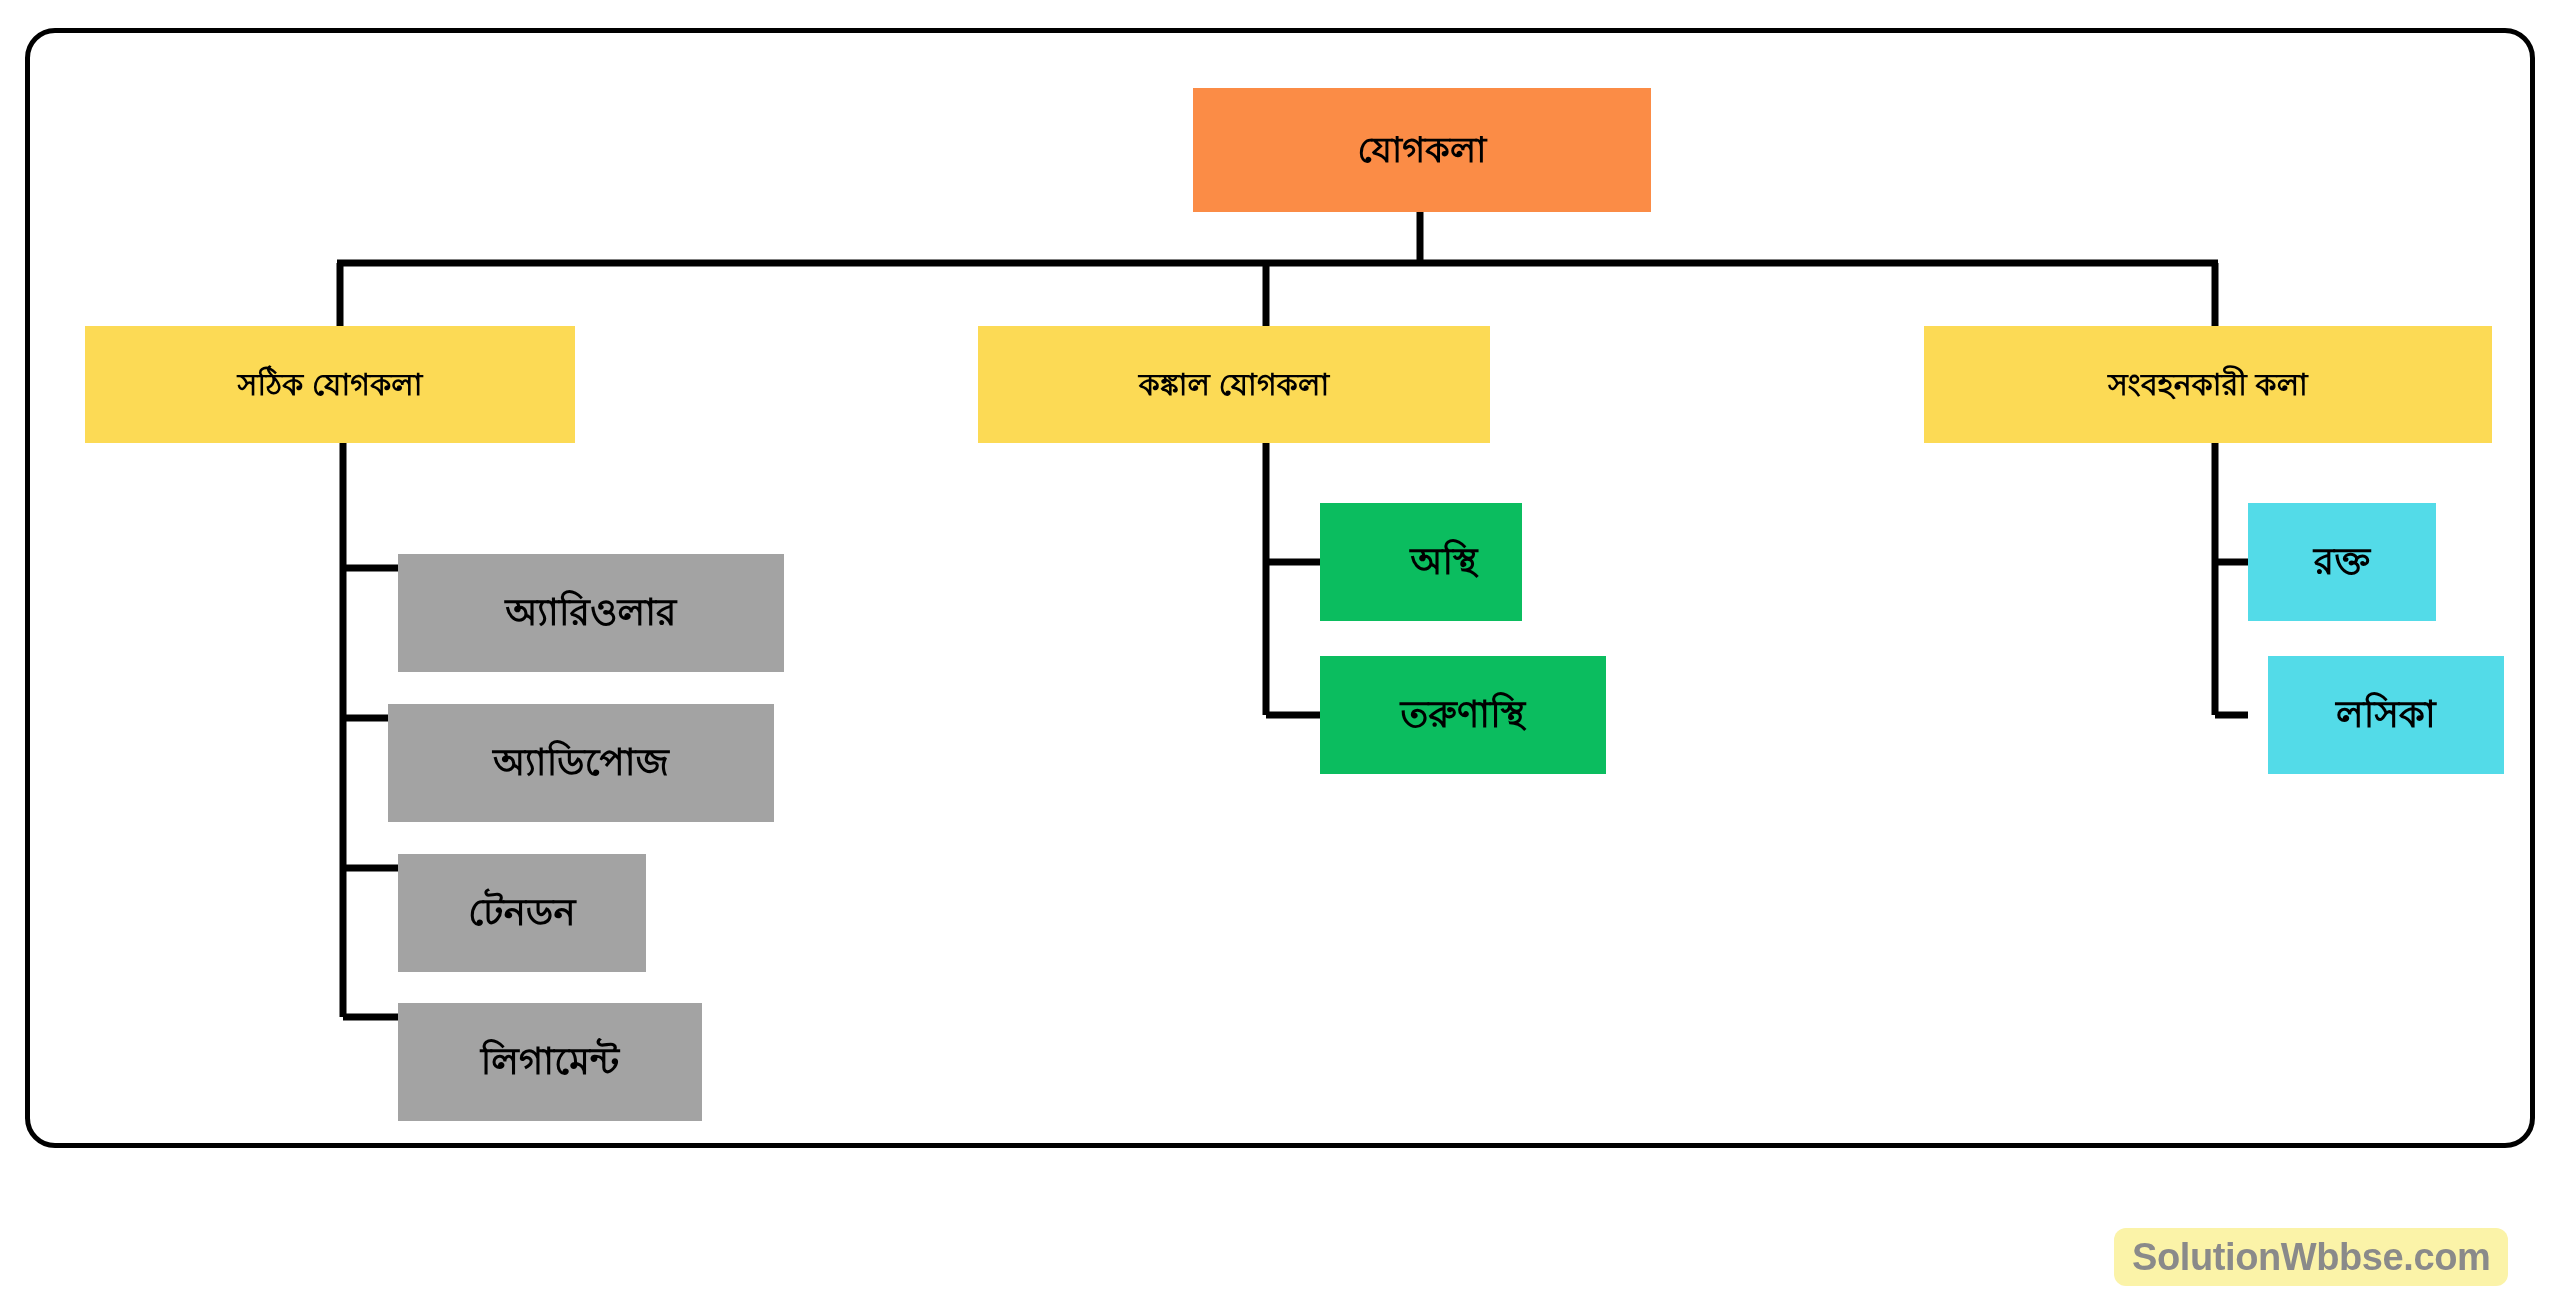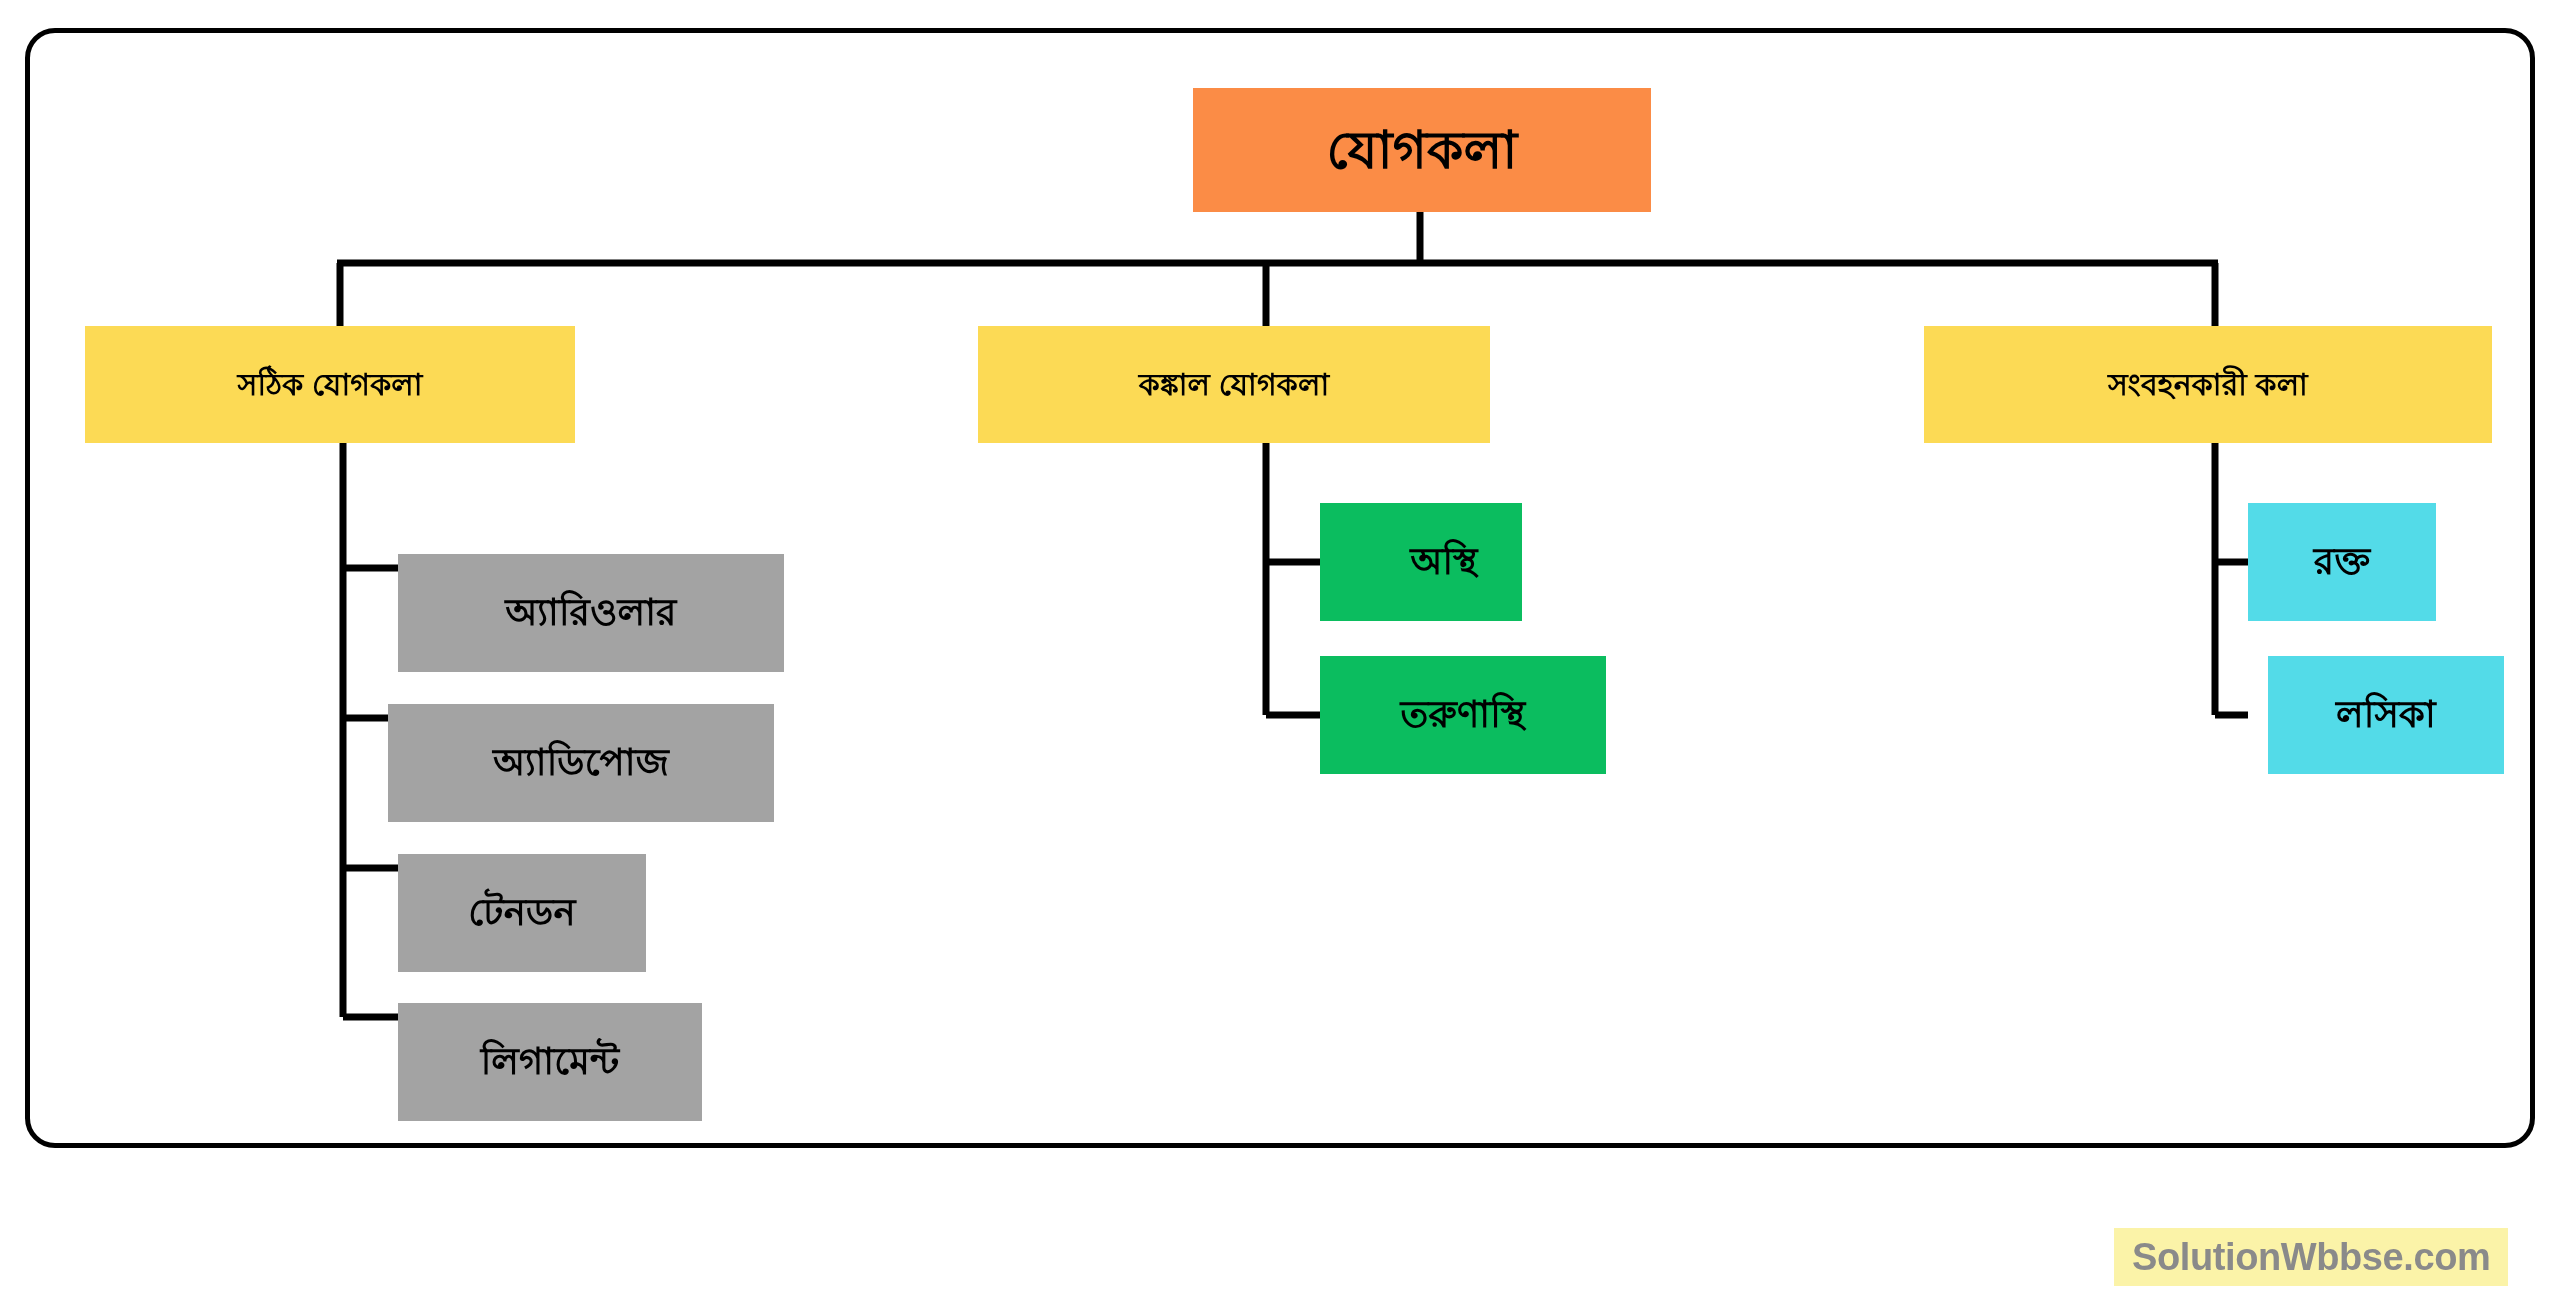--- a/index.html
+++ b/index.html
@@ -57,21 +57,21 @@
     color: #000000;
     font-weight: 700;
     line-height: 1.05;
     text-align: center;
     white-space: nowrap;
     letter-spacing: 0.2px;
   }
 
   .node-root {
     background: #fb8c46;
-    font-size: 52px;
+    font-size: 35px;
   }
   .node-branch {
     background: #fcda55;
     font-size: 30px;
   }
   .node-leaf-pink {
     background: #a3a3a3;
     font-size: 37px;
     margin-top: 45px;
   }
@@ -88,21 +88,21 @@
   #watermark {
     position: absolute;
     left: 2114px;
     top: 1228px;
     height: 58px;
     padding: 0 18px;
     display: flex;
     align-items: center;
     justify-content: center;
     background: #fbf3a8;
-    border-radius: 0;
+    border-radius: 12px;
     color: #8a8a8a;
     font-size: 38px;
     font-weight: 700;
     letter-spacing: -0.4px;
     white-space: nowrap;
   }
 </style>
 </head>
 <body>
 

